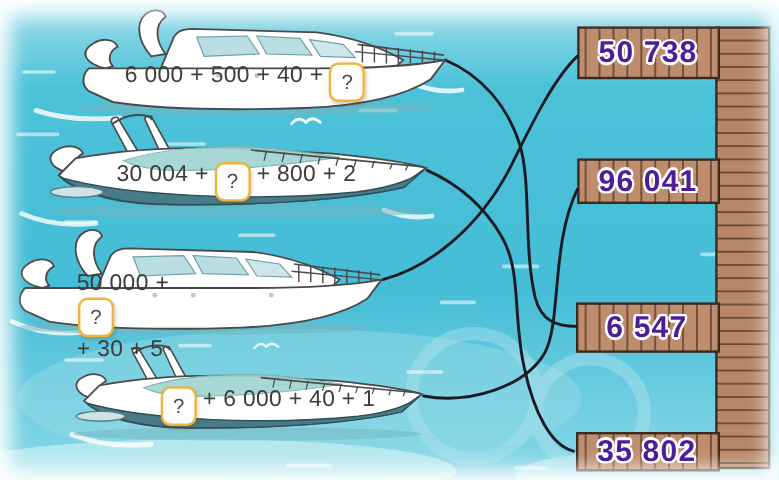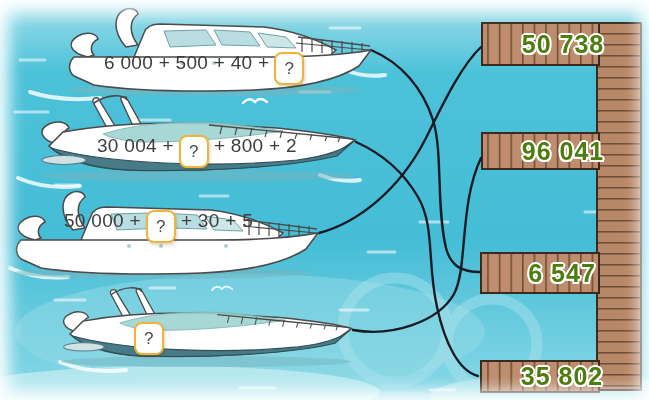--- a/index.html
+++ b/index.html
@@ -19,24 +19,23 @@
   .expr .txt{padding:0 2px;}
   .qbox{
     display:inline-flex;align-items:center;justify-content:center;
     width:26px;height:29px;margin:0 3px;background:#fff;
     border:2.5px solid #f0b43c;border-radius:8px;
     color:#4a4a4a;font-size:17px;
     box-shadow:1px 2px 3px rgba(100,80,10,.25);
   }
   .dockno{
     position:absolute;width:116px;text-align:center;z-index:5;
-    font-size:25px;font-weight:bold;letter-spacing:1px;color:#4d7c0f;
+    font-size:25px;font-weight:bold;letter-spacing:1px;color:#4c1d95;
     text-shadow:-2px 0 0 #fff,2px 0 0 #fff,0 -2px 0 #fff,0 2px 0 #fff,
       -1.5px -1.5px 0 #fff,1.5px -1.5px 0 #fff,-1.5px 1.5px 0 #fff,1.5px 1.5px 0 #fff;
-    padding-left:23px;
   }
 </style>
 </head>
 <body>
 
 <div class="stage">
 <svg width="649" height="400" viewBox="0 0 649 400">
   <defs>
     <linearGradient id="sea" x1="0" y1="0" x2="0" y2="1">
       <stop offset="0" stop-color="#d9f2f7"></stop>
@@ -173,28 +172,29 @@
     <span class="qbox">?</span>
     <span class="txt"></span>
   </div>
 
   <div class="expr" style="left:95px;top:135px;">
     <span class="txt">30 004 +</span>
     <span class="qbox">?</span>
     <span class="txt">+ 800 + 2</span>
   </div>
 
-  <div class="expr" style="left:62px;top:210px;">
+  <div class="expr" style="left:62px;top:226px;flex-direction:column;">
     <span class="txt">50 000 +</span>
     <span class="qbox">?</span>
     <span class="txt">+ 30 + 5</span>
   </div>
 
   <div class="expr" style="left:127px;top:322px;">
     <span class="txt"></span>
     <span class="qbox">?</span>
+    <span class="txt">+ 6 000 + 40 + 1</span>
   </div>
 
   <div class="dockno" style="left:482px;top:30px;">50 738</div>
   <div class="dockno" style="left:482px;top:137px;text-align:center;">96 041</div>
   <div class="dockno" style="left:481px;top:259px;">6 547</div>
   <div class="dockno" style="left:481px;top:362px;">35 802</div>
 </div>
 
 </body></html>

